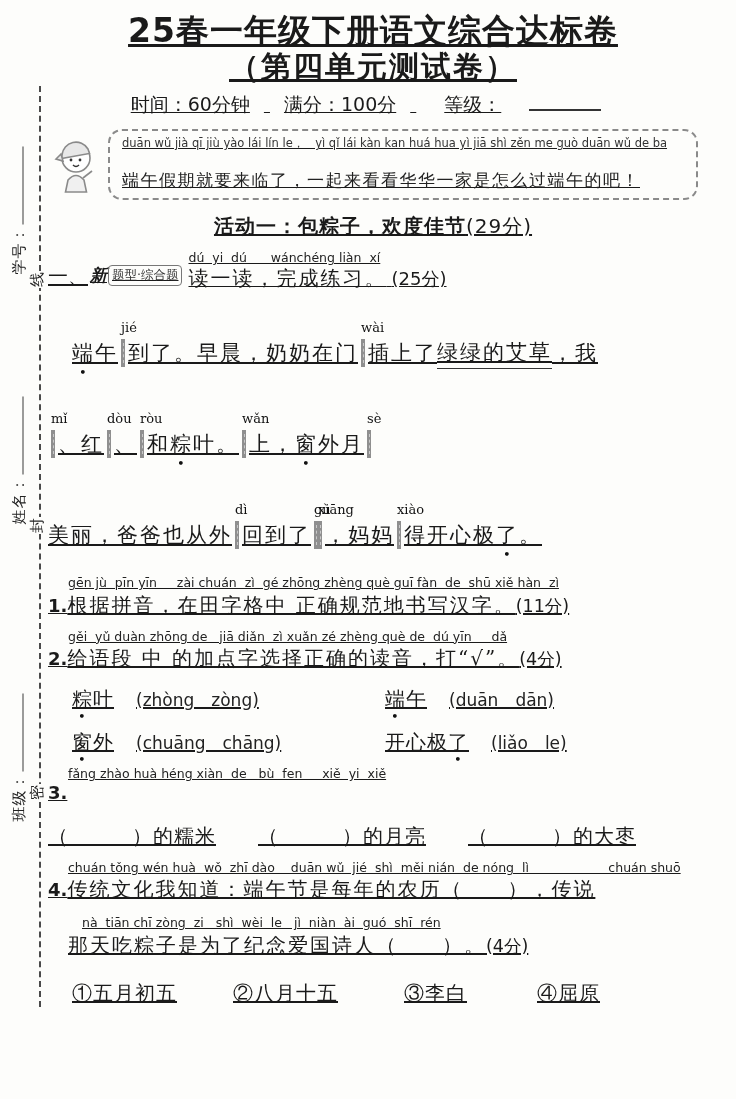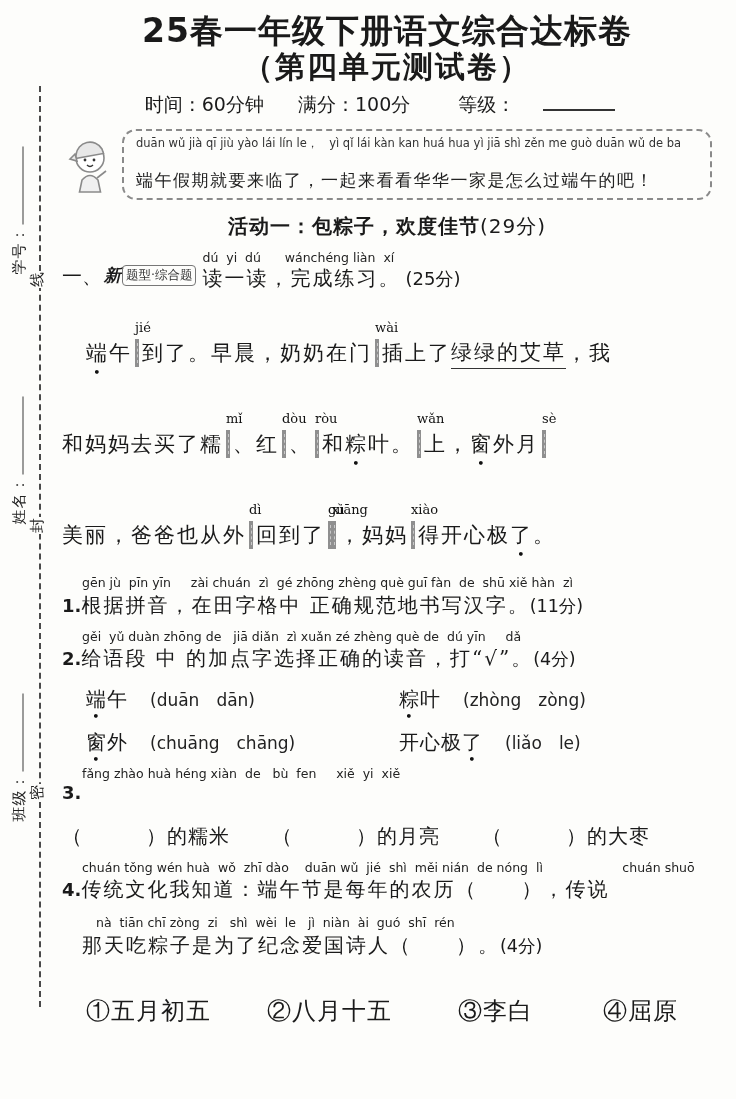--- a/index.html
+++ b/index.html
@@ -15,21 +15,21 @@
 
   
   .sealline { position:absolute; left:39px; top:86px; height:921px; border-left:2px dashed #4a4a4a; }
   .side-item { position:absolute; transform:rotate(-90deg); white-space:nowrap;
                font-size:15px; color:#222; letter-spacing:1px; }
   .sideline { display:inline-block; width:78px; height:14px; border-bottom:1.5px solid #3a3a3a; margin-left:2px; }
   .seal { position:absolute; left:29px; transform:rotate(-90deg); font-size:15px;
           background:#fdfdfb; padding:2px 1px; color:#222; }
 
   
-  .main { position:absolute; left:58px; top:0; width:664px; height:1099px; padding:12px 10px 0 4px; }
+  .main { position:absolute; left:44px; top:0; width:664px; height:1099px; padding:12px 10px 0 4px;text-decoration:underline; }
 
   .title1 { text-align:center; font-size:33px; font-weight:bold; letter-spacing:1px; line-height:1.15; }
   .title2 { text-align:center; font-size:30px; font-weight:bold; letter-spacing:2px; line-height:1.15; }
   .inforow { margin-top:8px; text-align:center; font-size:19px; }
   .inforow span { margin:0 14px; }
   .gradeline { display:inline-block; width:72px; height:14px; border-bottom:2px solid #333; margin-left:2px; }
 
   
   .introrow { margin-top:10px; display:flex; align-items:center; }
   .boy { flex:0 0 56px; }
@@ -73,21 +73,21 @@
   .qtext { font-size:20px; letter-spacing:2px; }
   .qscore { font-family:"DejaVu Sans",sans-serif; font-size:17.5px; letter-spacing:0; }
 
   .optgrid { display:grid; grid-template-columns:1fr 1fr; row-gap:16px; margin-top:14px; padding-left:24px; font-size:20px; letter-spacing:1px; }
   .optgrid .choice { font-size:17px; letter-spacing:0; margin-left:2px; }
 
   .example { margin-top:14px; padding-left:56px; font-size:20px; letter-spacing:2px; }
   .blanksrow { margin-top:20px; display:flex; font-size:20px; letter-spacing:1px; }
   .blanksrow span { margin-right:42px; white-space:pre; }
 
-  .ansrow { margin-top:36px; display:flex; padding-left:24px; font-size:24px; letter-spacing:1px;text-align:right; }
+  .ansrow { margin-top:21px; display:flex; padding-left:24px; font-size:20px; letter-spacing:1px;text-align:right; }
   .ansrow .ans { margin-right:0; }
   .ansrow .ans + .ans { margin-left:56px; }
   .ansrow .ans:nth-child(3) { margin-left:66px; }
   .ansrow .ans:nth-child(4) { margin-left:70px; }
 </style>
 </head>
 <body>
 
 <div class="sealline"></div>
 
@@ -160,21 +160,20 @@
       <span>午</span>
     <span class="boxwrap"><span class="bpy">jié</span><span class="tzg"></span></span>
     <span>到了。早晨，奶奶在门</span>
     <span class="boxwrap"><span class="bpy">wài</span><span class="tzg"></span></span>
     <span>插上了</span>
       <span class="ul">绿绿的艾草</span>
       <span>，我</span>
   </div>
 
   <div class="pline kai">
-    <span>和妈妈去买了糯</span>
     <span class="boxwrap"><span class="bpy">mǐ</span><span class="tzg"></span></span>
     <span>、红</span>
     <span class="boxwrap"><span class="bpy">dòu</span><span class="tzg"></span></span>
     <span>、</span>
     <span class="boxwrap"><span class="bpy">ròu</span><span class="tzg"></span></span>
     <span>和</span>
       <span class="dot">粽</span>
       <span>叶。</span>
     <span class="boxwrap"><span class="bpy">wǎn</span><span class="tzg"></span></span>
     <span>上，</span>
@@ -208,22 +207,22 @@
     </div>
   </div>
 
   <div class="q">
     <div class="py">gěi  yǔ duàn zhōng de   jiā diǎn  zì xuǎn zé zhèng què de  dú yīn     dǎ</div>
     <div class="qrow">
       <span class="qnum hei">2.</span>
       <span class="qtext kai"><span>给语段 中 的加点字选择正确的读音，打“√”。</span><span class="qscore">(4分)</span></span>
     </div>
     <div class="optgrid kai">
+      <span><span></span><span class="dot">粽</span><span>叶</span><span class="py choice">(zhòng　zòng)</span></span>
       <span><span></span><span class="dot">端</span><span>午</span><span class="py choice">(duān　dān)</span></span>
-      <span><span></span><span class="dot">粽</span><span>叶</span><span class="py choice">(zhòng　zòng)</span></span>
       <span><span></span><span class="dot">窗</span><span>外</span><span class="py choice">(chuāng　chāng)</span></span>
       <span><span>开心极</span><span class="dot">了</span><span></span><span class="py choice">(liǎo　le)</span></span>
     </div>
   </div>
 
   <div class="q">
     <div class="py">fǎng zhào huà héng xiàn  de   bù  fen     xiě  yi  xiě</div>
     <div class="qrow">
       <span class="qnum hei">3.</span>
     </div>

